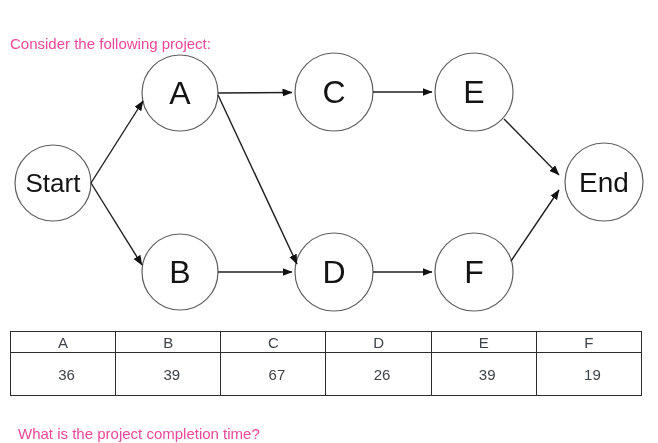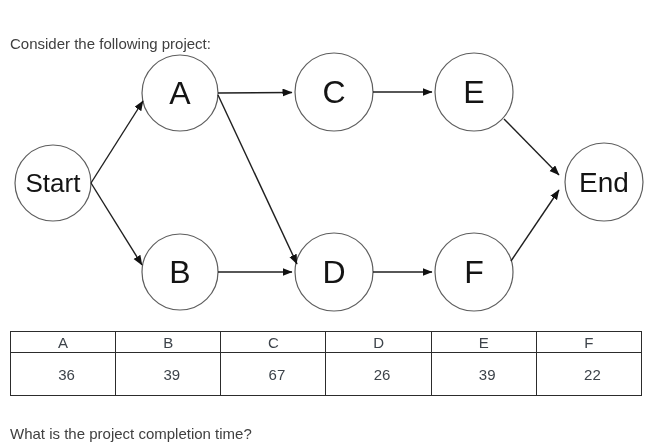--- a/index.html
+++ b/index.html
@@ -11,27 +11,27 @@
   .page {
     position: relative;
     width: 658px;
     height: 443px;
     background: #ffffff;
     overflow: hidden;
   }
   .prompt-text {
     position: absolute;
     left: 10px;
-    color: #404040;
+    color: #ec4899;
     font-size: 15px;
     line-height: 18px;
     white-space: nowrap;
   }
   .intro  { top: 20px; }
-  .question { top: 410px; }
+  .question { top: 410px; margin-left: 8px; }
 
   .diagram-svg {
     position: absolute;
     left: 0;
     top: 0;
   }
   .edge-line {
     stroke: #1f1f1f;
     stroke-width: 1.4;
     fill: none;
@@ -121,20 +121,20 @@
         <td>D</td>
         <td>E</td>
         <td>F</td>
       </tr>
       <tr class="value-row">
         <td>36</td>
         <td>39</td>
         <td>67</td>
         <td>26</td>
         <td>39</td>
-        <td>22</td>
+        <td>19</td>
       </tr>
     </tbody>
   </table>
 
   <p class="prompt-text question">What is the project completion time?</p>
 
 </div>
 
 </body></html>

